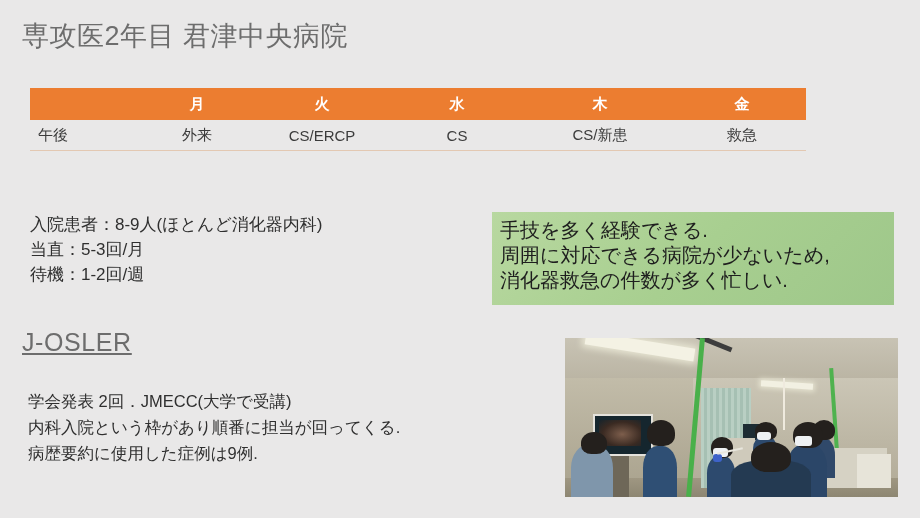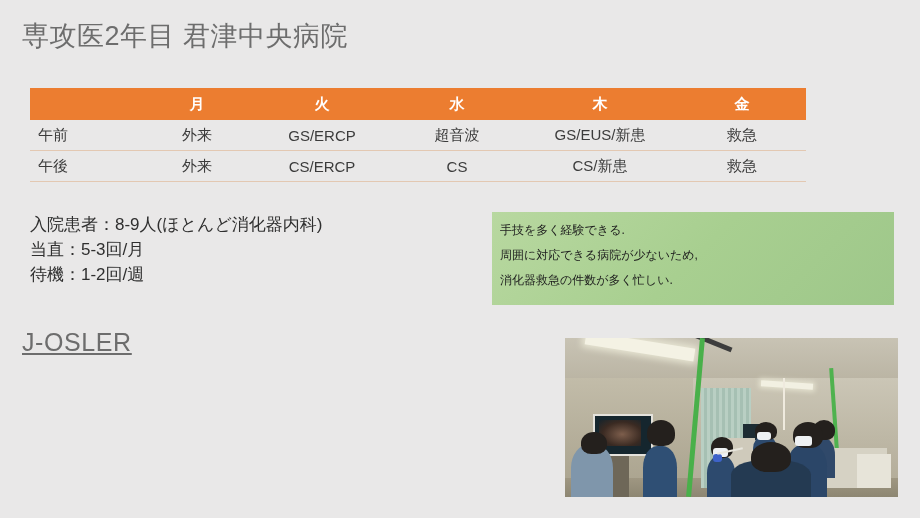--- a/index.html
+++ b/index.html
@@ -54,21 +54,21 @@
 
   
   .callout{
     position:absolute;left:492px;top:212px;
     width:402px;height:93px;
     background:linear-gradient(135deg,#b8d8a0 0%,#a8cf90 50%,#9ec78a 100%);
     padding:6px 0 0 8px;
     box-sizing:border-box;
   }
   .callout-text{
-    font-size:12px;color:#1e1e1e;line-height:25px;white-space:nowrap;
+    font-size:20px;color:#1e1e1e;line-height:25px;white-space:nowrap;
   }
 
   
   .section-title{
     position:absolute;left:22px;top:328px;
     font-size:25px;color:#6d6d6d;letter-spacing:.6px;font-weight:400;text-decoration:underline;
   }
 
   
   .bottom-list{
@@ -163,28 +163,20 @@
         <th></th>
         <th>月</th>
         <th>火</th>
         <th>水</th>
         <th>木</th>
         <th>金</th>
       </tr>
     </thead>
     <tbody>
       <tr>
-        <td class="rowhead">午前</td>
-        <td>外来</td>
-        <td>GS/ERCP</td>
-        <td>超音波</td>
-        <td>GS/EUS/新患</td>
-        <td>救急</td>
-      </tr>
-      <tr>
         <td class="rowhead">午後</td>
         <td>外来</td>
         <td>CS/ERCP</td>
         <td>CS</td>
         <td>CS/新患</td>
         <td>救急</td>
       </tr>
     </tbody>
   </table>
 
@@ -195,20 +187,25 @@
   </div>
 
   <div class="callout">
     <div class="callout-text">手技を多く経験できる.</div>
     <div class="callout-text">周囲に対応できる病院が少ないため,</div>
     <div class="callout-text">消化器救急の件数が多く忙しい.</div>
   </div>
 
   <div class="section-title">J-OSLER</div>
 
+  <div class="bottom-list">
+    <div>学会発表 2回．JMECC(大学で受講)</div>
+    <div>内科入院という枠があり順番に担当が回ってくる.</div>
+    <div>病歴要約に使用した症例は9例.</div>
+  </div>
 
   <div class="photo">
     <div class="ph ph-ceiling"></div>
     <div class="ph ph-wallL"></div>
     <div class="ph ph-wallR"></div>
     <div class="ph ph-floor"></div>
     <div class="ph ph-light1"></div>
     <div class="ph ph-light2"></div>
     <div class="ph ph-cord"></div>
     <div class="ph ph-curtain"></div>

